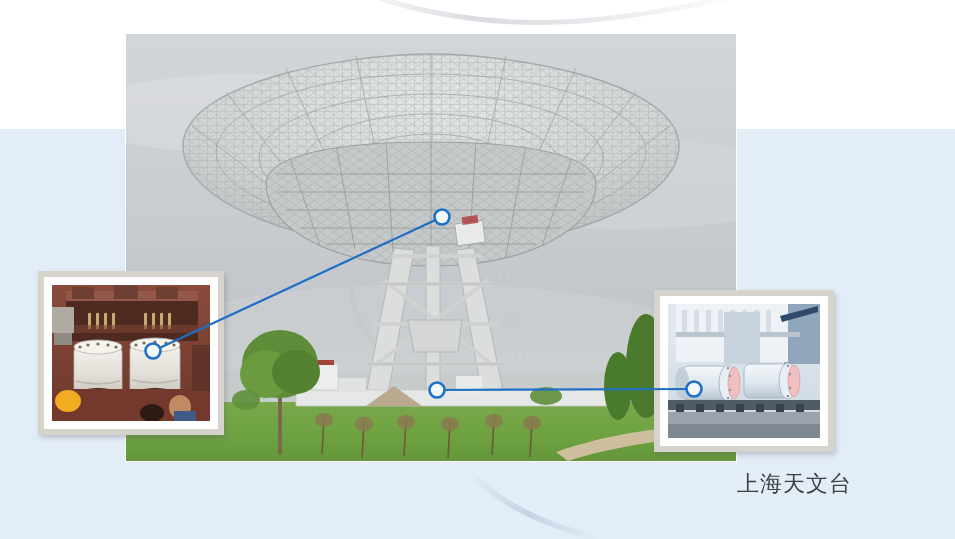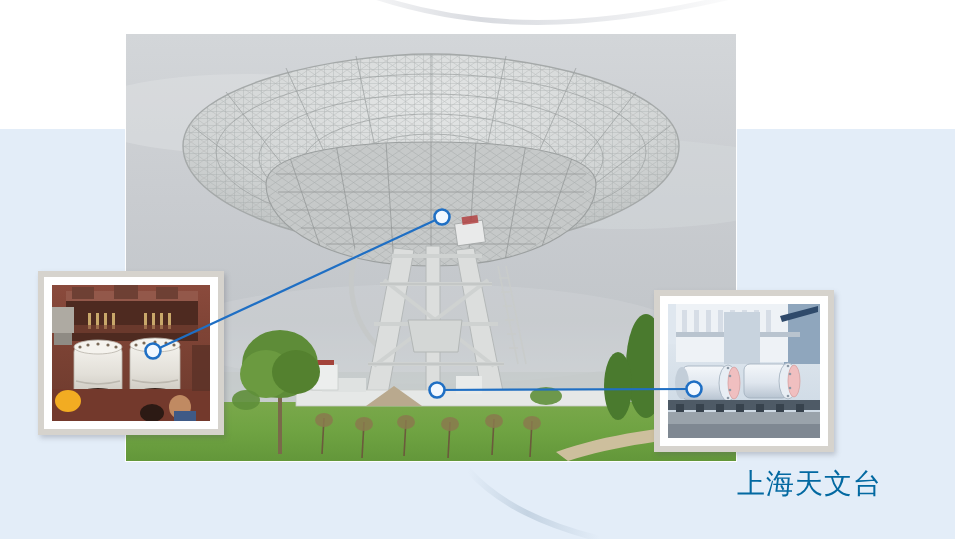--- a/index.html
+++ b/index.html
@@ -75,23 +75,23 @@
     position: absolute;
     left: 0; top: 0;
     width: 955px; height: 539px;
     pointer-events: none;
   }
   
   .caption {
     position: absolute;
     left: 737px; top: 470px;
     font-family: "DejaVu Sans", "Liberation Sans", sans-serif;
-    font-size: 28px;
+    font-size: 22px;
     line-height: 28px;
-    color: #0369a1;
+    color: #404040;
     letter-spacing: 1px;
     white-space: nowrap;
   }
 </style>
 </head>
 <body>
 
 <div id="slide">
 
   <div class="band-top"></div>

